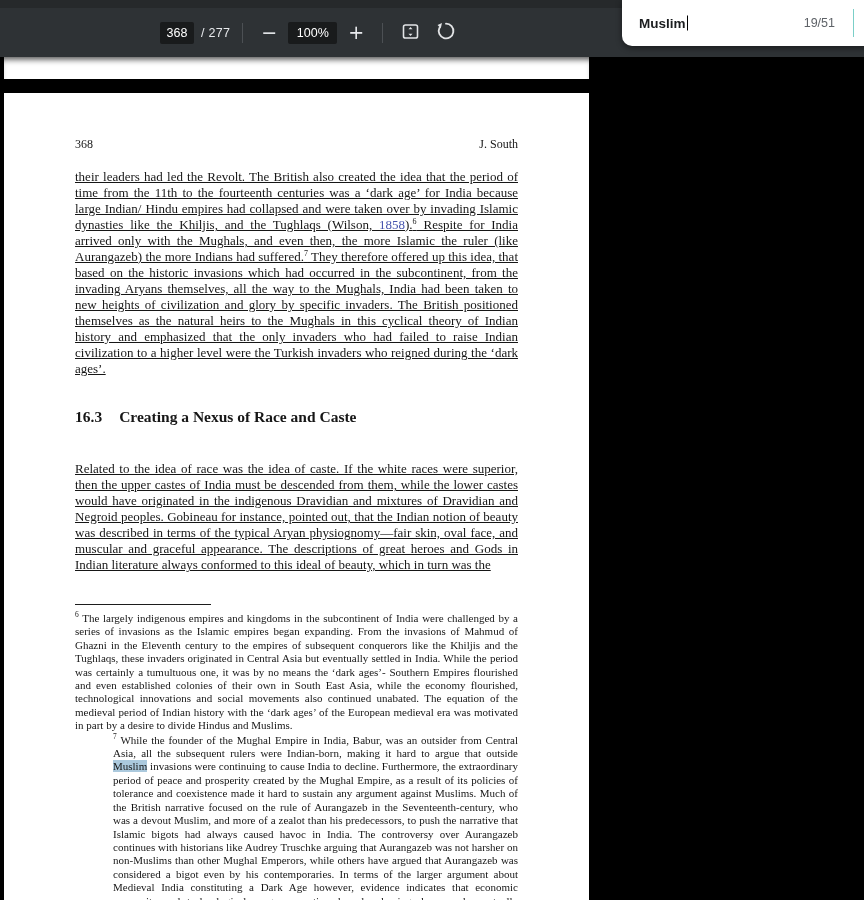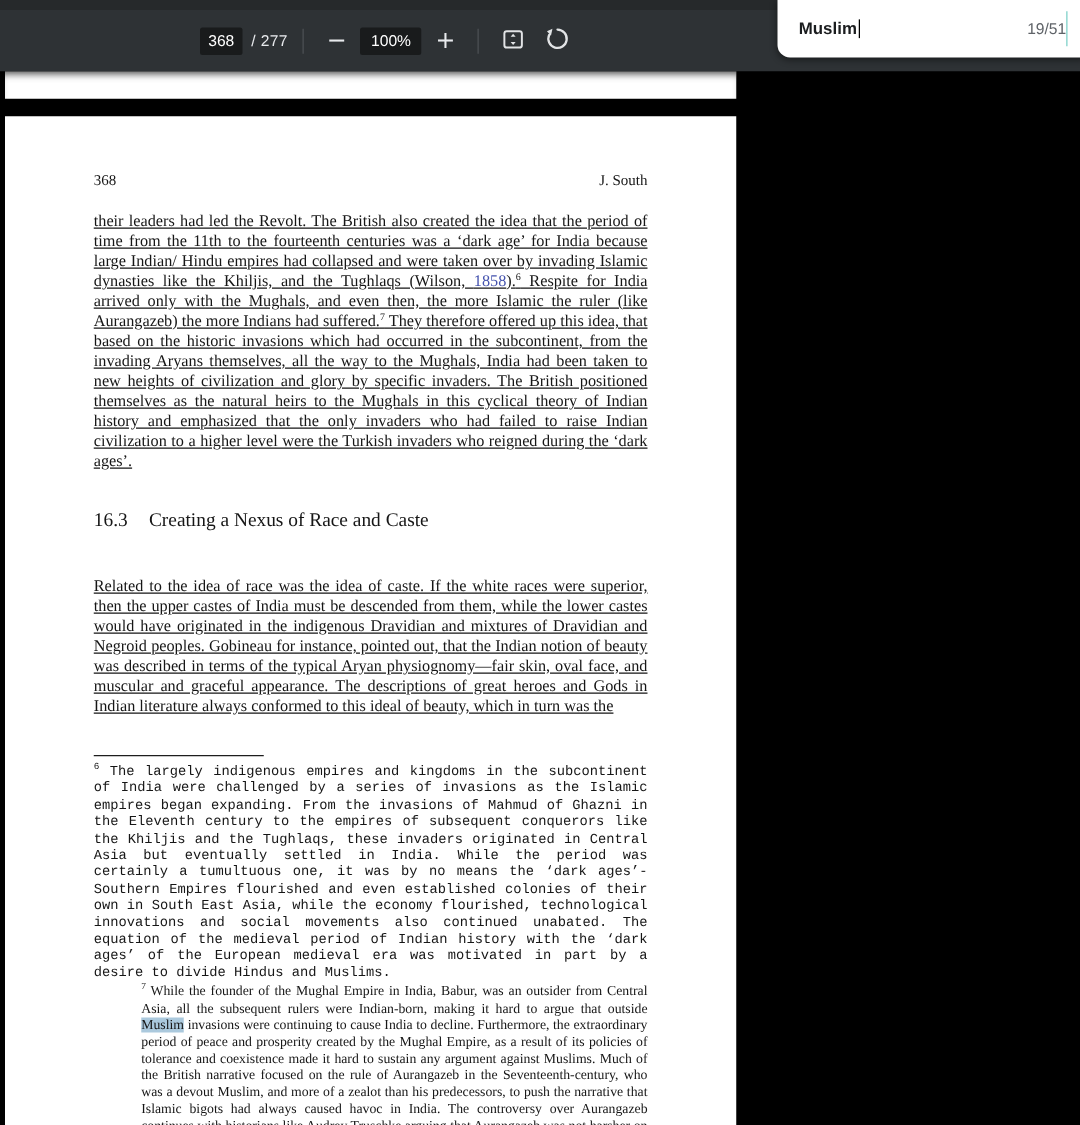--- a/index.html
+++ b/index.html
@@ -16,38 +16,38 @@
   .tb-sep{width:1px;height:20px;background:#4c5054;margin:0 12px;}
   .tb-btn{width:28px;height:28px;display:flex;align-items:center;justify-content:center;border-radius:50%;cursor:pointer;color:#e8eaed;}
   .glyph{font-size:19px;line-height:1;font-family:"DejaVu Sans",sans-serif;}
   .tb-icon-btn{width:30px;height:30px;display:flex;align-items:center;justify-content:center;border-radius:50%;cursor:pointer;}
   .tb-icon-btn + .tb-icon-btn{margin-left:6px;}
 
   
   .find-bar{position:absolute;top:0;left:622px;width:246px;height:46px;background:#fff;border-bottom-left-radius:10px;box-shadow:0 2px 6px rgba(0,0,0,.45);z-index:5;}
   .find-query{position:absolute;left:17px;top:50%;transform:translateY(-50%);font-size:13.5px;font-weight:600;color:#1b1d1f;display:flex;align-items:center;}
   .caret{display:inline-block;width:1.2px;height:15px;background:#000;margin-left:1px;}
-  .find-count{position:absolute;right:15px;top:50%;transform:translateY(-50%);font-size:12.5px;color:#5f6368;}
+  .find-count{position:absolute;right:33px;top:50%;transform:translateY(-50%);font-size:12.5px;color:#5f6368;}
   .find-divider{position:absolute;right:14px;top:9px;bottom:9px;width:1.5px;background:#7bcfc8;}
 
   
   .prev-page{position:absolute;left:4px;top:57px;width:585px;height:22px;background:#fff;box-shadow:inset 0 6px 7px -4px rgba(0,0,0,.45);}
   .page{position:absolute;left:4px;top:93px;width:585px;height:807px;background:#fff;box-shadow:0 1px 4px rgba(0,0,0,.5);}
   .page-inner{padding:44px 71px 0 71px;font-family:"Liberation Serif",serif;color:#161616;}
   .page-header{display:flex;justify-content:space-between;font-size:12px;}
   .body-para{font-size:13px;line-height:16px;text-align:justify;text-decoration:underline;}
   .para1{margin-top:17px;}
   .para2{margin-top:35px;}
-  .section-heading{margin-top:31px;font-size:15.5px;font-weight:400;}
+  .section-heading{margin-top:31px;font-size:15.5px;font-weight:700;}
   .section-heading .sec-num{margin-right:17px;}
   sup.ref{font-size:.62em;vertical-align:super;line-height:0;}
   .cite-link{color:#4553ae;cursor:pointer;}
   .fn-rule{margin-top:31px;width:136px;border-top:1.4px solid #1d1d1d;}
   .footnote{font-size:11px;line-height:13.4px;text-align:justify;}
-  .fn6{margin-top:7px;font-family:Liberation Mono, monospace;}
+  .fn6{margin-top:7px;}
   .fn7{margin-top:1px;margin-left:38px;}
   .fn-marker{font-size:.68em;vertical-align:super;line-height:0;}
   .search-highlight{background:#abc9dd;}
 </style>
 </head>
 <body>
 
 <div class="screen">
 
   <div class="toolbar">

